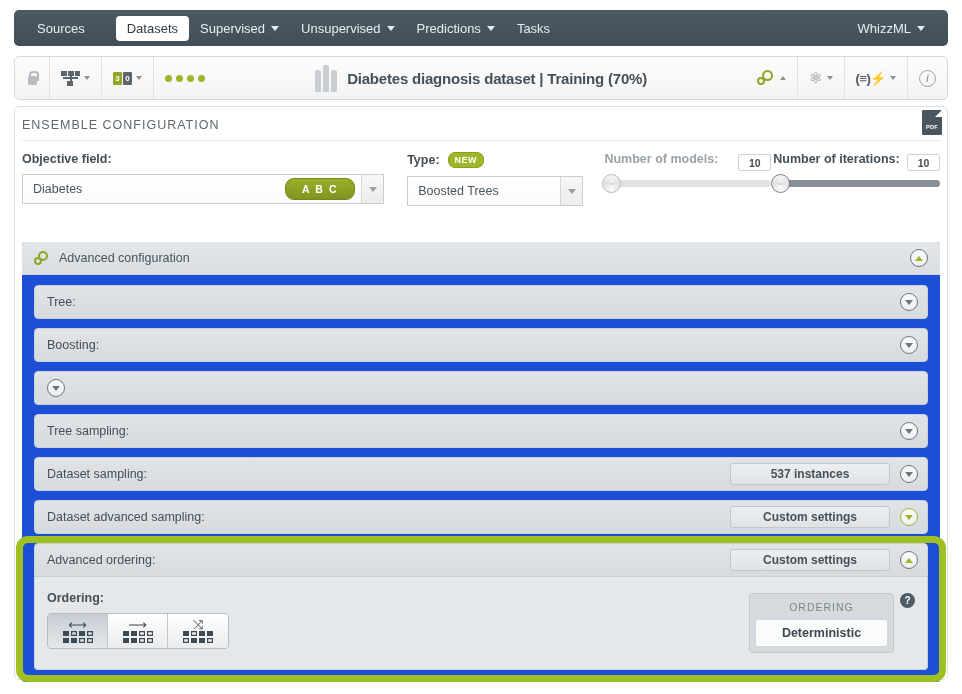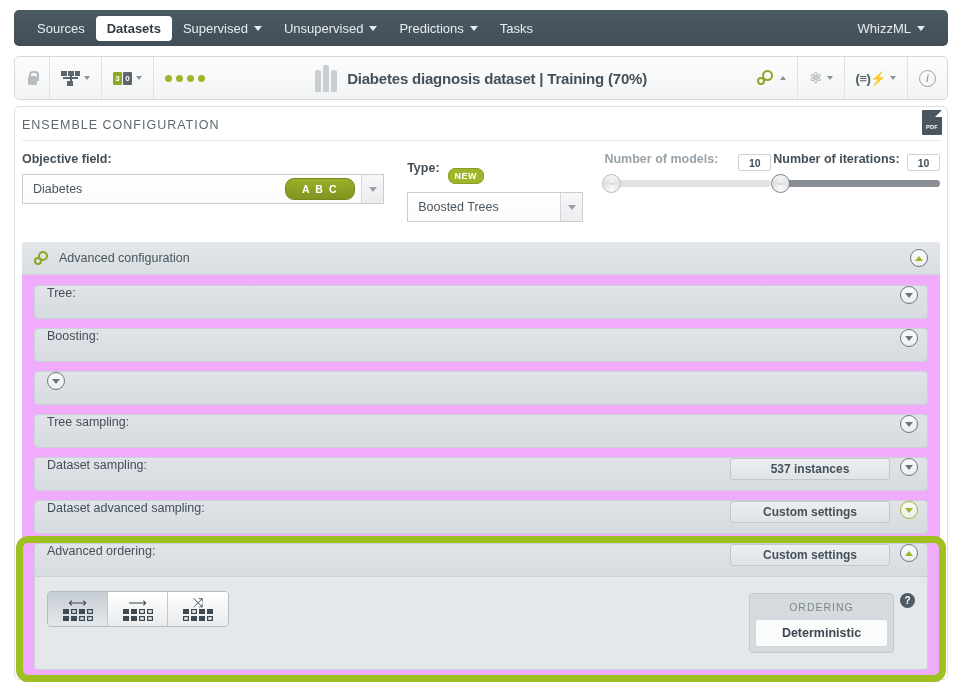--- a/index.html
+++ b/index.html
@@ -24,21 +24,21 @@
   .navbar{
     position:absolute; left:14px; top:10px; width:934px; height:36px;
     background: linear-gradient(#4c5a64, #414e57);
     border-radius:5px;
     display:flex; align-items:center; padding:0 12px;
   }
   .nav-item{
     color:#e8ecef; font-size:13px; padding:5px 11px; border-radius:4px;
     white-space:nowrap; cursor:pointer; display:flex; align-items:center; gap:6px;
   }
-  .nav-item.active{ background:#ffffff; color:#333b41; font-weight:bold; }
+  .nav-item.active{ background:#ffffff; color:#333b41; font-weight:normal;margin-left:20px; }
   .nav-spacer{ flex:1; }
   .caret-dn{
     width:0;height:0;border-left:4px solid transparent;border-right:4px solid transparent;
     border-top:5px solid currentColor; display:inline-block;
   }
 
   
   .resbar{
     position:absolute; left:14px; top:56px; width:934px; height:44px;
     background: linear-gradient(#fdfdfd,#f2f3f4);
@@ -91,21 +91,20 @@
   }
 
   
   .cfg{ position:absolute; left:22px; top:152px; width:918px; display:flex; }
   .fld-label{ font-size:12.5px; font-weight:bold; color:#444f57; margin-bottom:8px; display:flex; align-items:center; gap:8px;}
   .fld-label.muted{ color:#9aa3a9; }
   .badge-new{
     background:#9fb62b; color:#fff; font-size:9px; font-weight:bold;
     padding:2px 6px; border-radius:7px; letter-spacing:.5px;
     border:1px solid #8aa024;
-    margin-top:16px;
   }
   .select{
     height:30px; background:linear-gradient(#ffffff,#fbfbfb);
     border:1px solid #c9ccd0; border-radius:0;
     display:flex; align-items:center; position:relative; cursor:pointer;
   }
   .select .val{ padding-left:10px; font-size:12.5px; color:#4b565e; flex:1; }
   .select .arrow{
     width:22px; height:100%; border-left:1px solid #d4d7da;
     background:linear-gradient(#f7f7f8,#ebecee); border-radius:0 3px 3px 0;
@@ -143,21 +142,21 @@
   }
   .knob.on{ border-color:#7d838a; }
   .knob::after{
     content:""; position:absolute; left:50%; top:50%; width:2px;height:2px;
     transform:translate(-50%,-50%); border-radius:50%; background:#c3c6c9;
   }
 
   
   .adv{
     position:absolute; left:22px; top:242px; width:918px;
-    background:#f0abfc; border-radius:4px 4px 3px 3px;
+    background:#1d4ed8; border-radius:4px 4px 3px 3px;
   }
   .adv-head{
     height:33px; display:flex; align-items:center; padding:0 12px;
     background:linear-gradient(#e3e7ea,#d9dee2); border-radius:4px 4px 0 0;
     border-bottom:1px solid #cfd4d8;
   }
   .adv-head .t{ font-size:12.5px; color:#49545c; margin-left:8px; }
   .gears{ position:relative; width:17px; height:15px; }
   .gear{ position:absolute; border-radius:50%; border:2.5px solid #8fa626; }
   .gear.g1{ width:10px;height:10px; left:4px; top:0;}
@@ -173,21 +172,21 @@
     width:0;height:0;border-left:4.5px solid transparent;border-right:4.5px solid transparent;
   }
   .circle-btn .tri.dn{ border-top:5.5px solid #6d767d; }
   .circle-btn .tri.up{ border-bottom:5.5px solid #9fb62b; }
   .circle-btn.green .tri.dn{ border-top-color:#9fb62b; }
 
   .adv-body{ padding:10px 12px 12px 12px; }
   .sec{
     height:34px; margin-bottom:9px; background:linear-gradient(#e0e4e8,#d6dbdf);
     border:1px solid #ccd1d5; border-radius:4px;
-    display:flex; align-items:flex-start; padding:0 9px 0 12px;
+    display:flex; align-items:center; padding:0 9px 0 12px;
   }
   .sec .name{ font-size:12.5px; color:#444f57; flex:1; }
   .pill-btn{
     height:22px; min-width:160px; padding:0 14px; margin-right:10px;
     background:linear-gradient(#eceff1,#dfe3e7); border:1px solid #c2c7cc; border-radius:3px;
     font-size:12px; font-weight:bold; color:#46515a;
     display:flex; align-items:center; justify-content:center; cursor:pointer;
   }
 
   
@@ -472,20 +471,21 @@
         <div class="sec" style="margin-bottom:0;border-radius:4px 4px 0 0;">
           <span class="name">Advanced ordering:</span>
           <span class="pill-btn">Custom settings</span>
           <span class="circle-btn">
             <i class="tri up"></i>
           </span>
         </div>
 
         <div class="ord-panel">
           <div class="ord-left">
+            <div class="ord-lbl">Ordering:</div>
             <div class="seg">
 
               <div class="seg-btn sel">
                 <span class="gl-arrow">⟷</span>
                 <span class="grid2">
                   <b></b>
                     <b class="o"></b>
                     <b></b>
                     <b class="o"></b>
                   <b></b>

